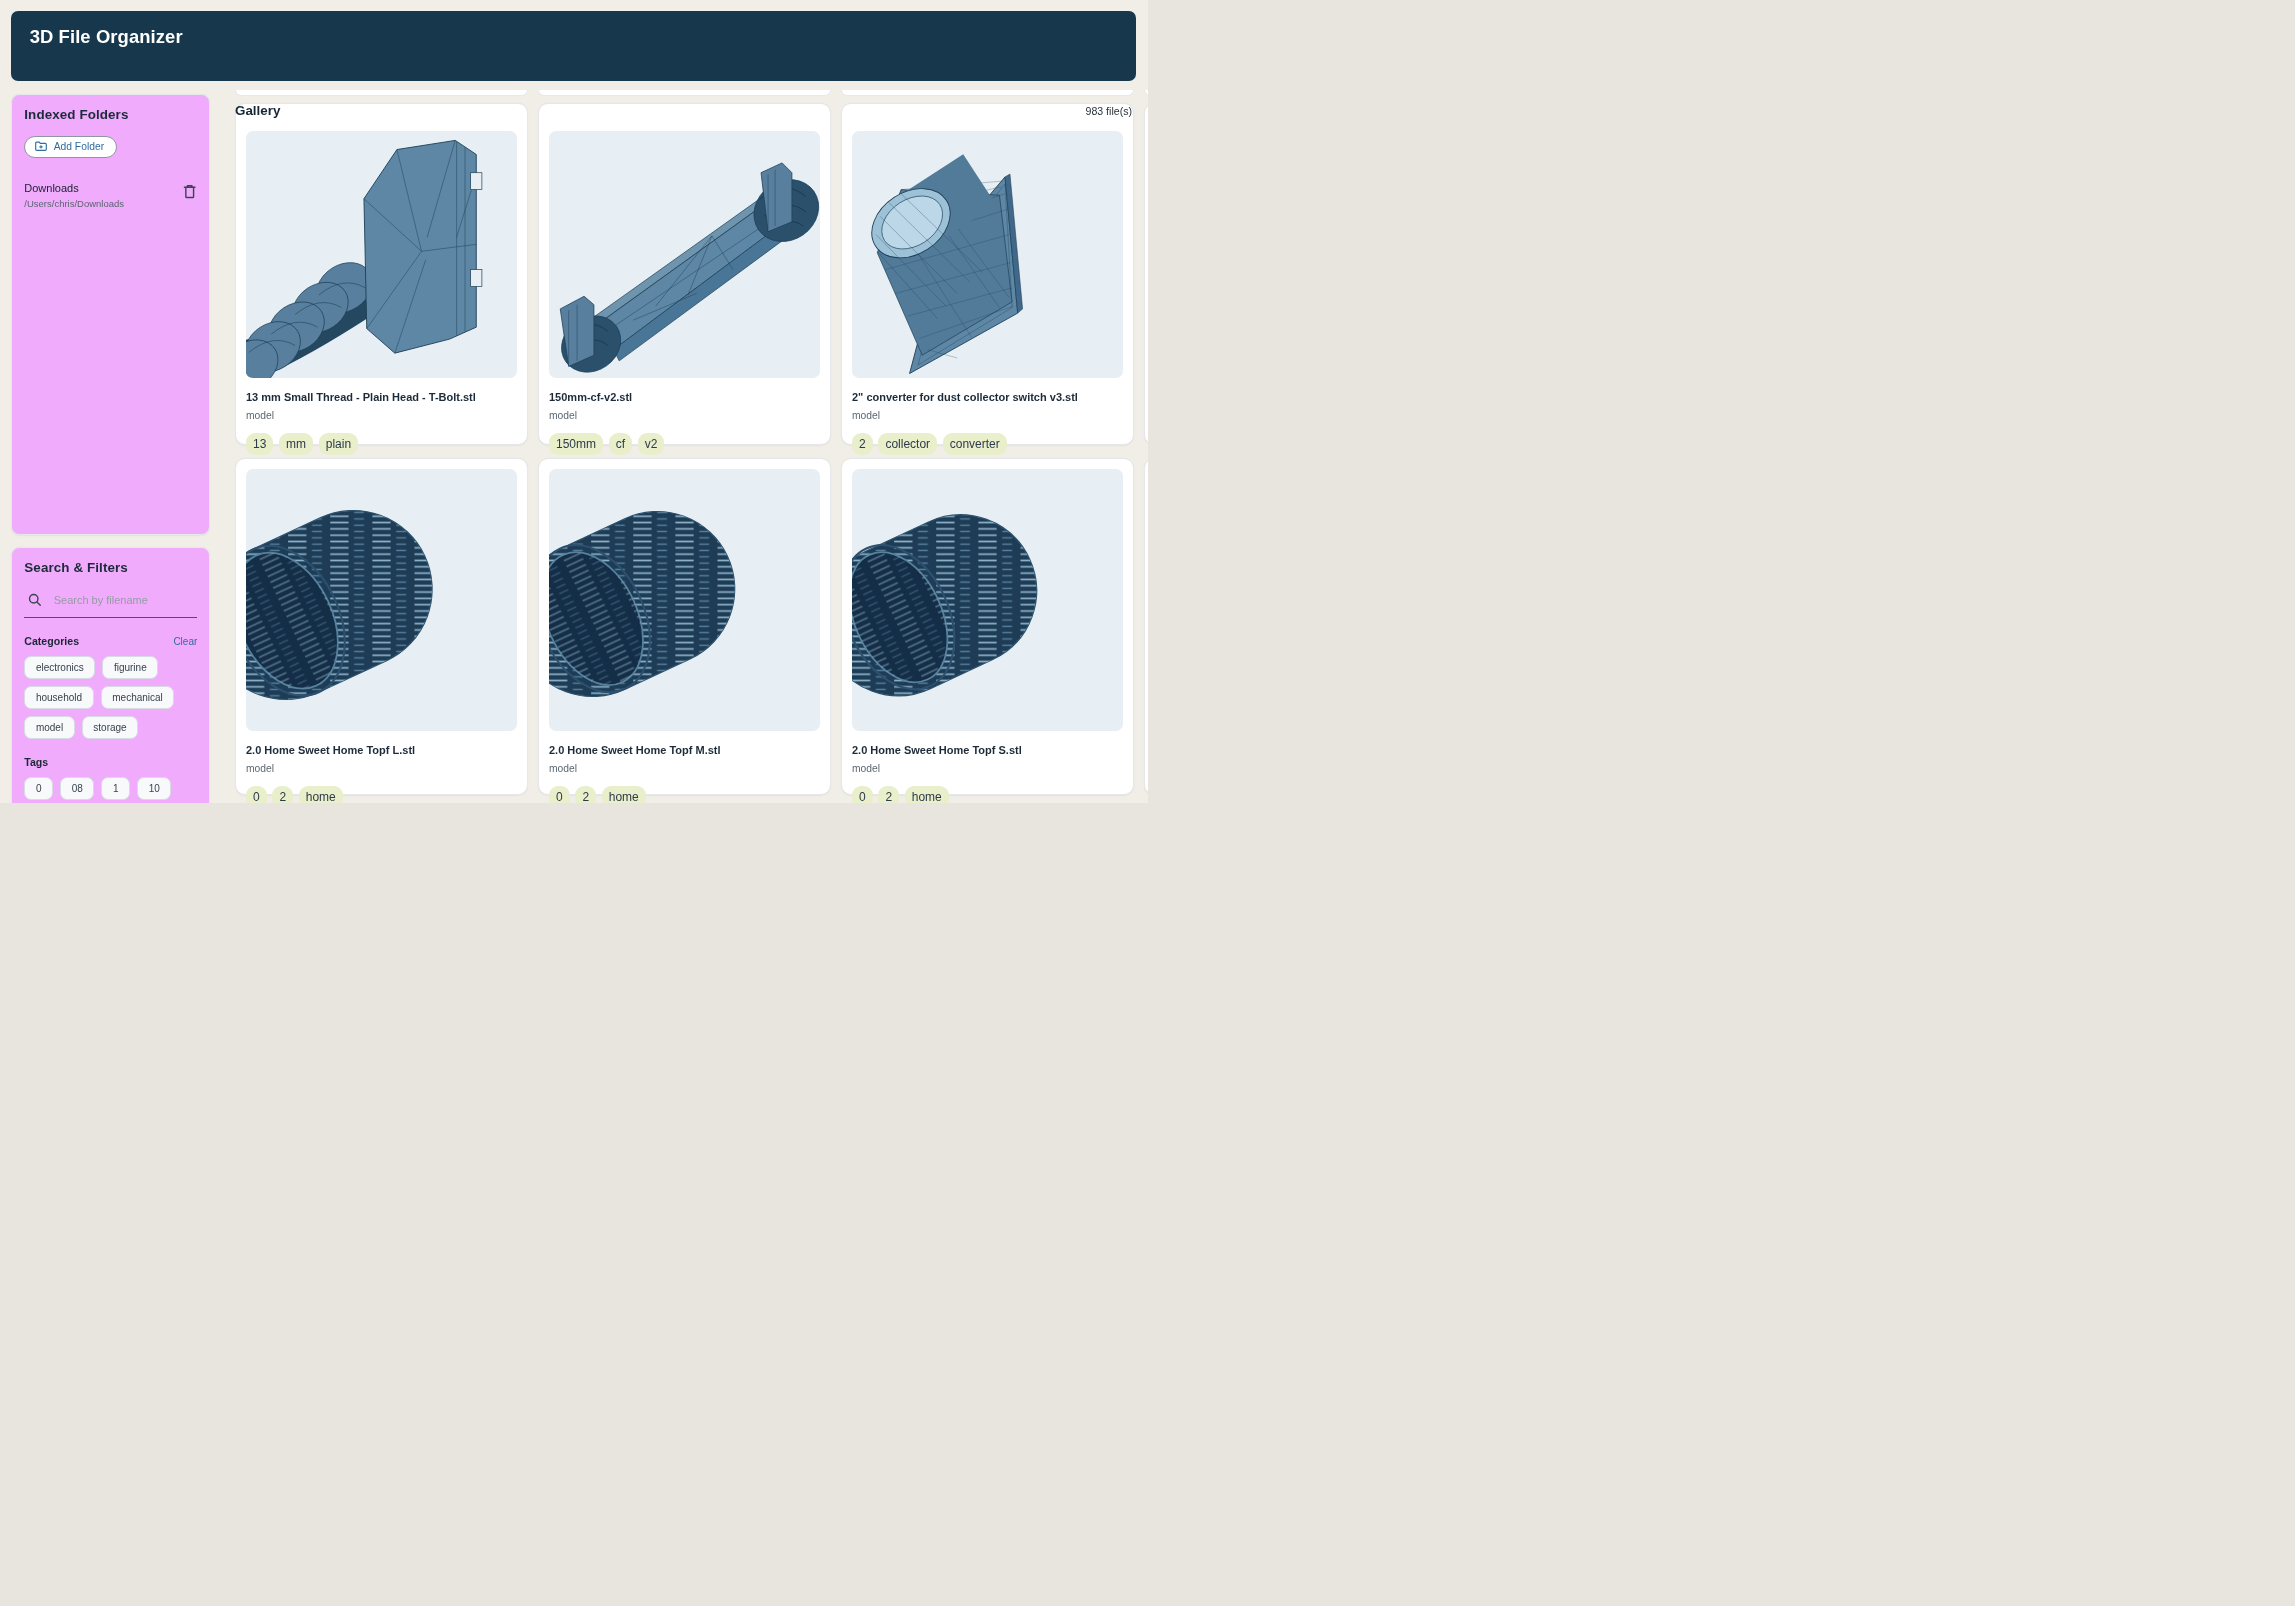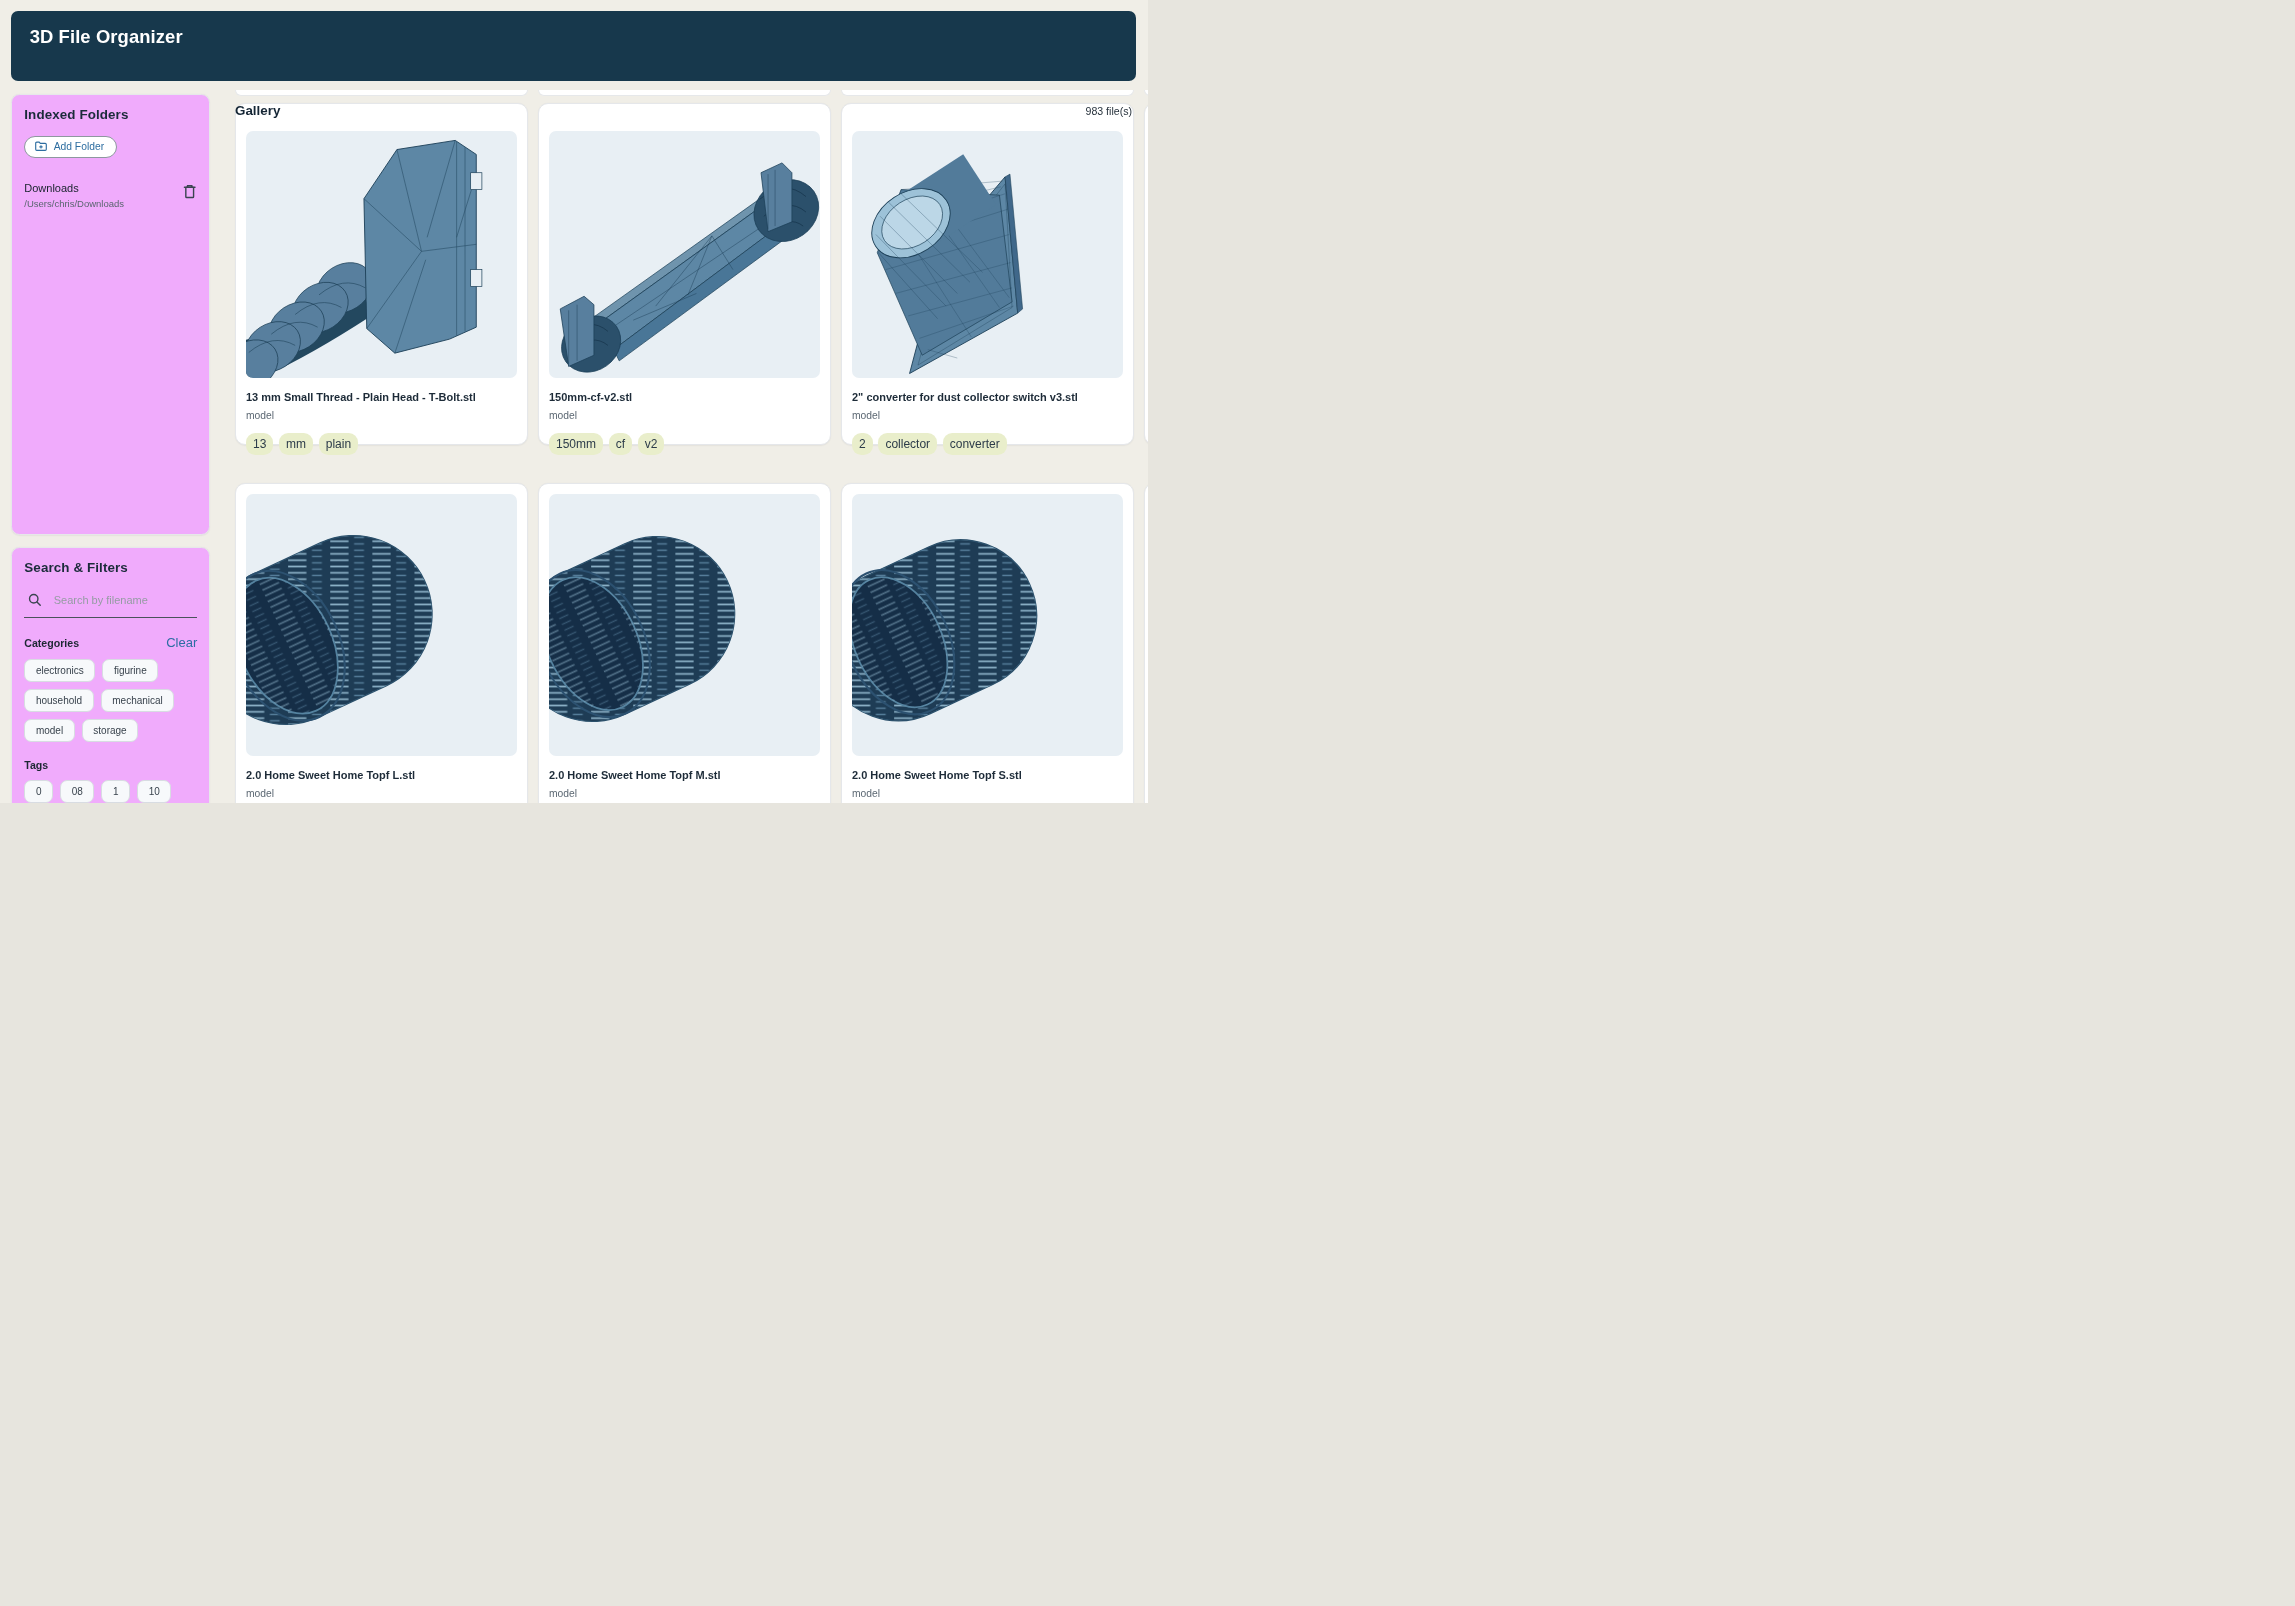--- a/index.html
+++ b/index.html
@@ -29,36 +29,36 @@
   .trash-btn{position:absolute;right:1.4px;top:1.4px;background:none;border:none;padding:0;cursor:pointer;}
 
   .search-row{display:flex;align-items:center;gap:9.2px;margin-top:18.4px;padding:0 0 9.2px 4.2px;
               border-bottom:1.1px solid #4a525b;}
   .search-input{border:none;outline:none;font-size:11px;width:141px;color:#202830;background:transparent;
                 font-family:inherit;}
   .search-input::placeholder{color:#959ca3;}
 
   .filter-head{display:flex;justify-content:space-between;align-items:baseline;margin-top:17px;}
   .filter-label{font-size:10.6px;font-weight:700;color:#1c2733;}
-  .clear-link{font-size:13px;color:#2c6da3;text-decoration:none;cursor:pointer;}
+  .clear-link{font-size:10px;color:#2c6da3;text-decoration:none;cursor:pointer;}
   .chip-wrap{display:flex;flex-wrap:wrap;gap:7px;margin-top:9.2px;}
   .chip{padding:5px 10.6px;border:0.7px solid #d8dce2;border-radius:7px;background:#f7f9fb;
         font-size:10px;color:#39434d;cursor:pointer;}
 
   
   .top-strip{position:absolute;left:235px;top:90px;display:flex;gap:10px;}
   .frag{width:293px;height:6.4px;flex:none;background:#fff;border:0.7px solid #e6e8ea;border-top:none;
         border-radius:0 0 8.5px 8.5px;box-sizing:border-box;}
   .gal-head{position:absolute;left:235px;top:103px;width:897px;display:flex;
             justify-content:space-between;align-items:baseline;z-index:6;pointer-events:none;}
   .gal-title{font-size:13.4px;font-weight:700;color:#152635;}
   .gal-count{font-size:10.6px;color:#27323c;}
 
   .card-row{position:absolute;left:235px;display:flex;gap:10px;}
-  #row-1{top:103px;} #row-2{top:483px;}
+  #row-1{top:103px;} #row-2{top:458px;}
   .card{width:293px;flex:none;background:#fff;border:0.7px solid #e5e7ea;border-radius:10px;
         box-shadow:0 0.7px 1.4px rgba(16,24,40,.05);box-sizing:border-box;padding:10px;cursor:pointer;}
   #row-1 .card{height:342px;padding-top:27px;}
   #row-2 .card{height:337px;}
   .preview{background:#e8eff4;border-radius:7px;overflow:hidden;}
   #row-1 .preview{height:247px;} #row-2 .preview{height:262px;}
   .preview svg{display:block;width:100%;height:100%;}
   .card-title{margin:13.4px 0 0;font-size:11px;font-weight:700;color:#1d2b38;white-space:nowrap;
               overflow:hidden;text-overflow:ellipsis;}
   .card-cat{margin-top:6.4px;font-size:10.3px;color:#5b6772;}

